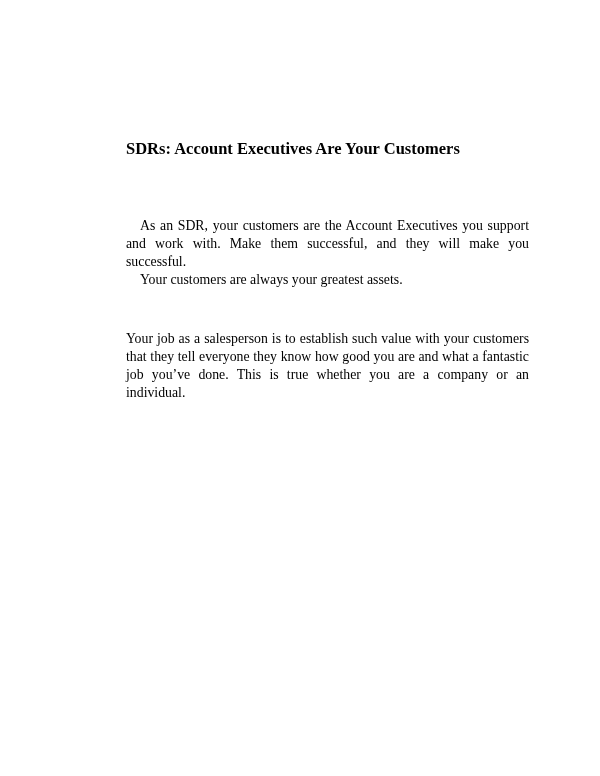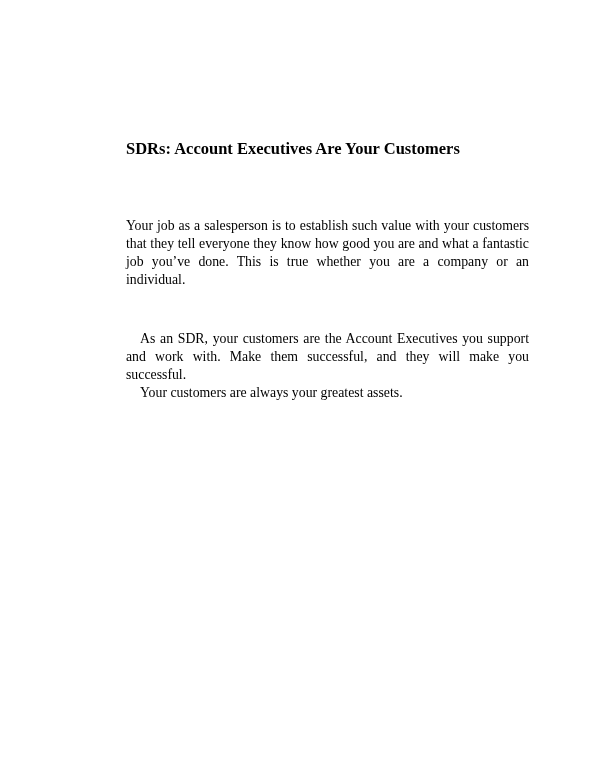--- a/index.html
+++ b/index.html
@@ -33,18 +33,18 @@
   }
 </style>
 </head>
 <body>
 
 <div class="page">
   <div class="content">
 
     <h1 class="doc-title">SDRs: Account Executives Are Your Customers</h1>
 
+    <p class="doc-paragraph"><span>As an SDR, your customers are the Account Executives you support and work with. Make them successful, and they will make you successful.</span><br><span>Your customers are always your greatest assets.</span></p>
+
     <p class="doc-paragraph">Your job as a salesperson is to establish such value with your customers that they tell everyone they know how good you are and what a fantastic job you’ve done. This is true whether you are a company or an individual.</p>
-
-    <p class="doc-paragraph"><span>As an SDR, your customers are the Account Executives you support and work with. Make them successful, and they will make you successful.</span><br><span>Your customers are always your greatest assets.</span></p>
 
   </div>
 </div>
 
 </body></html>

